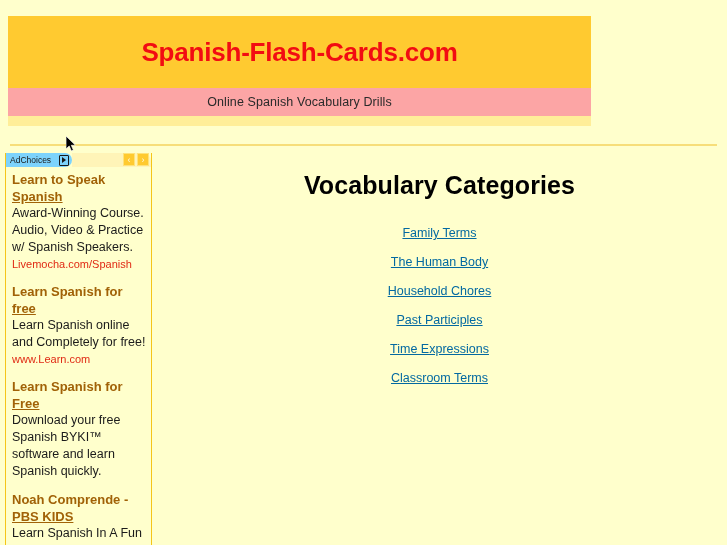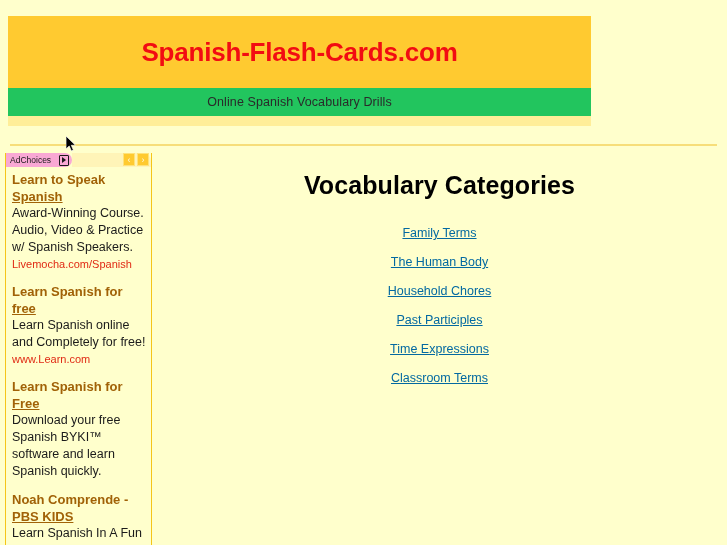--- a/index.html
+++ b/index.html
@@ -29,21 +29,21 @@
     justify-content: center;
   }
   #site-title {
     color: #F20C12;
     font-size: 26px;
     font-weight: bold;
     letter-spacing: -0.2px;
     white-space: nowrap;
   }
   #tagline-band {
-    background: #22c55e;
+    background: #fca5a5;
     height: 28px;
     margin: 0 8px;
     display: flex;
     align-items: center;
     justify-content: center;
   }
   #tagline {
     color: #2A2A2A;
     font-size: 12.5px;
     letter-spacing: 0.1px;
@@ -78,21 +78,21 @@
     box-sizing: border-box;
     overflow: hidden;
   }
   #adchoices-bar {
     height: 14px;
     display: flex;
     align-items: stretch;
     position: relative;
   }
   #adchoices-tab {
-    background: #f9a8d4;
+    background: #7dd3fc;
     color: #1A1A1A;
     font-size: 8.5px;
     display: flex;
     align-items: center;
     padding: 0 3px 0 4px;
     border-top-right-radius: 7px;
     border-bottom-right-radius: 7px;
     height: 14px;
     box-sizing: border-box;
     white-space: nowrap;

